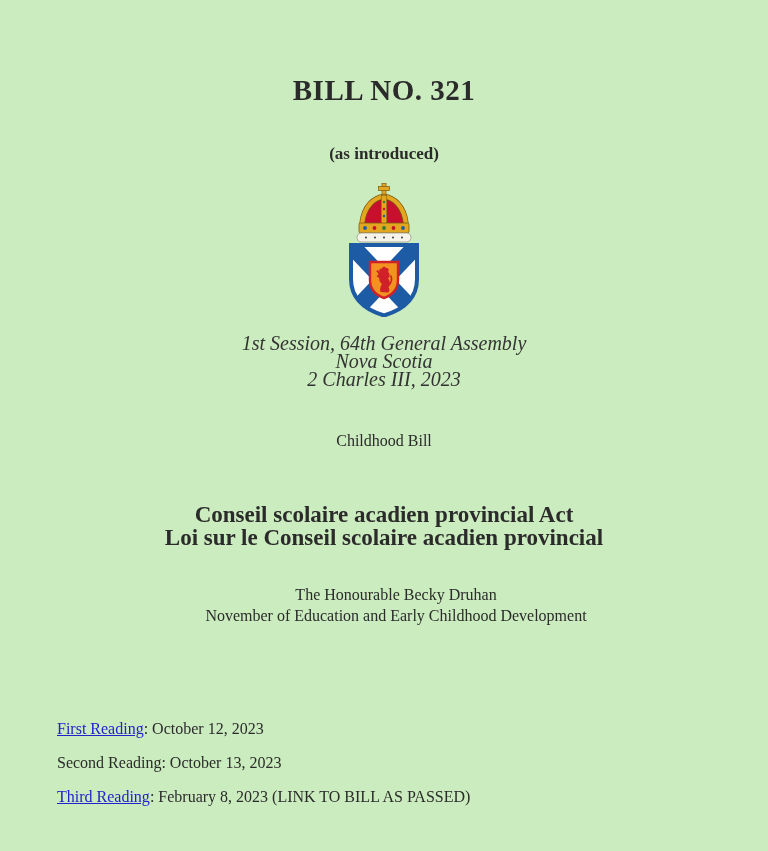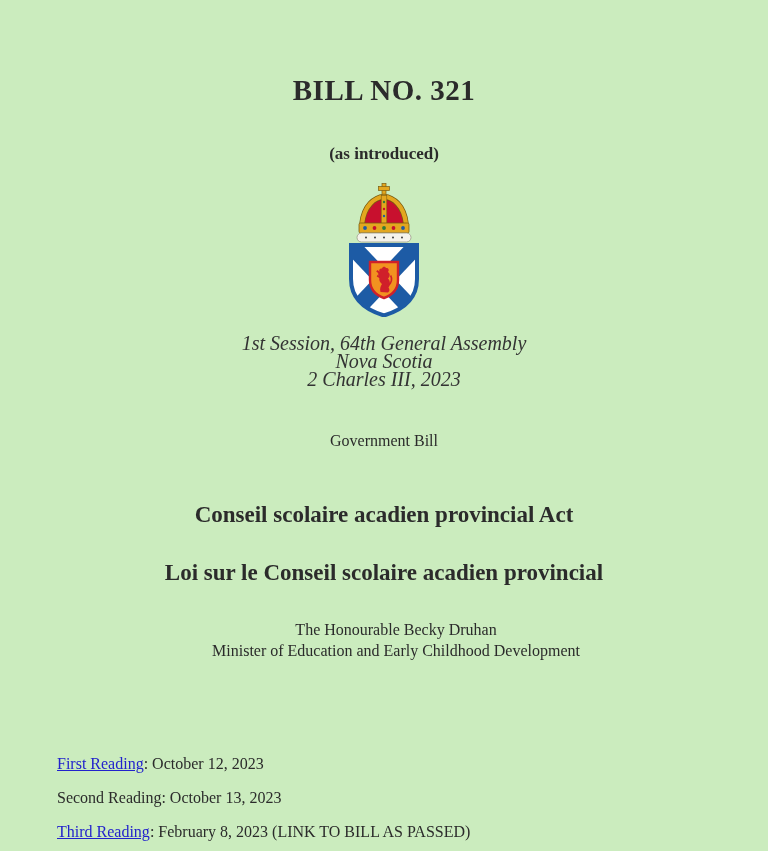--- a/index.html
+++ b/index.html
@@ -49,21 +49,21 @@
     font-size: 16px;
     line-height: 1;
   }
   .bill-title {
     font-size: 23px;
     font-weight: bold;
     line-height: 1;
     margin: 0;
   }
   .title-en { margin-top: 54px; }
-  .title-fr { margin-top: 35px; }
+  .title-fr { }
   .sponsor {
     margin-top: 35px;
     font-size: 16px;
     line-height: 21px;
     padding-left: 24px;
   }
   .readings {
     margin-top: 95px;
     text-align: left;
     padding-left: 57px;
@@ -154,29 +154,29 @@
       </g>
     </svg>
   </div>
 
   <div class="session">
     <div>1st Session, 64th General Assembly</div>
     <div>Nova Scotia</div>
     <div>2 Charles III, 2023</div>
   </div>
 
-  <div class="bill-type">Government Bill</div>
+  <div class="bill-type">Childhood Bill</div>
 
   <h2 class="bill-title title-en">Conseil scolaire acadien provincial Act</h2>
 
   <h2 class="bill-title title-fr">Loi sur le Conseil scolaire acadien provincial</h2>
 
   <div class="sponsor">
     <div>The Honourable Becky Druhan</div>
-    <div>Minister of Education and Early Childhood Development</div>
+    <div>November of Education and Early Childhood Development</div>
   </div>
 
   <div class="readings">
     <div class="reading-row">
       <a class="reading-link">First Reading</a><span class="reading-rest">: October 12, 2023</span>
     </div>
     <div class="reading-row">
       <span class="reading-rest">Second Reading</span><span class="reading-rest">: October 13, 2023</span>
     </div>
     <div class="reading-row">

